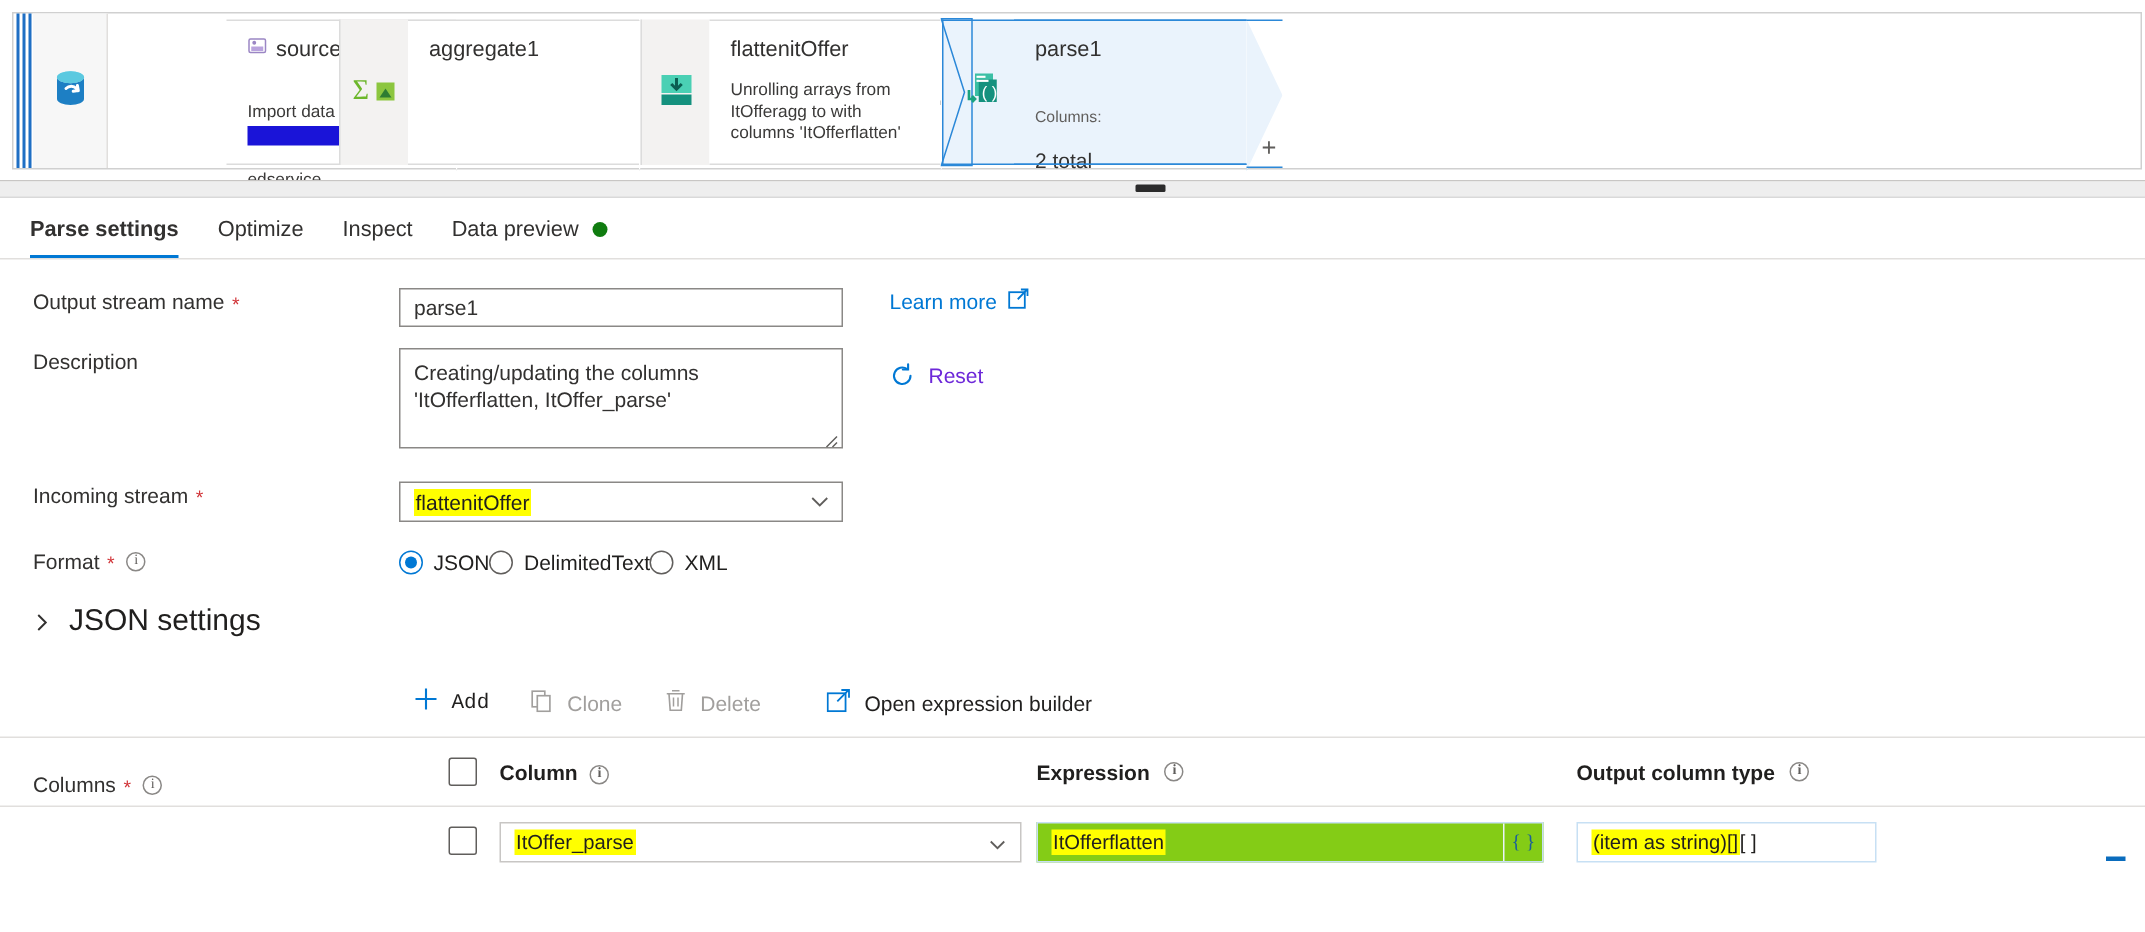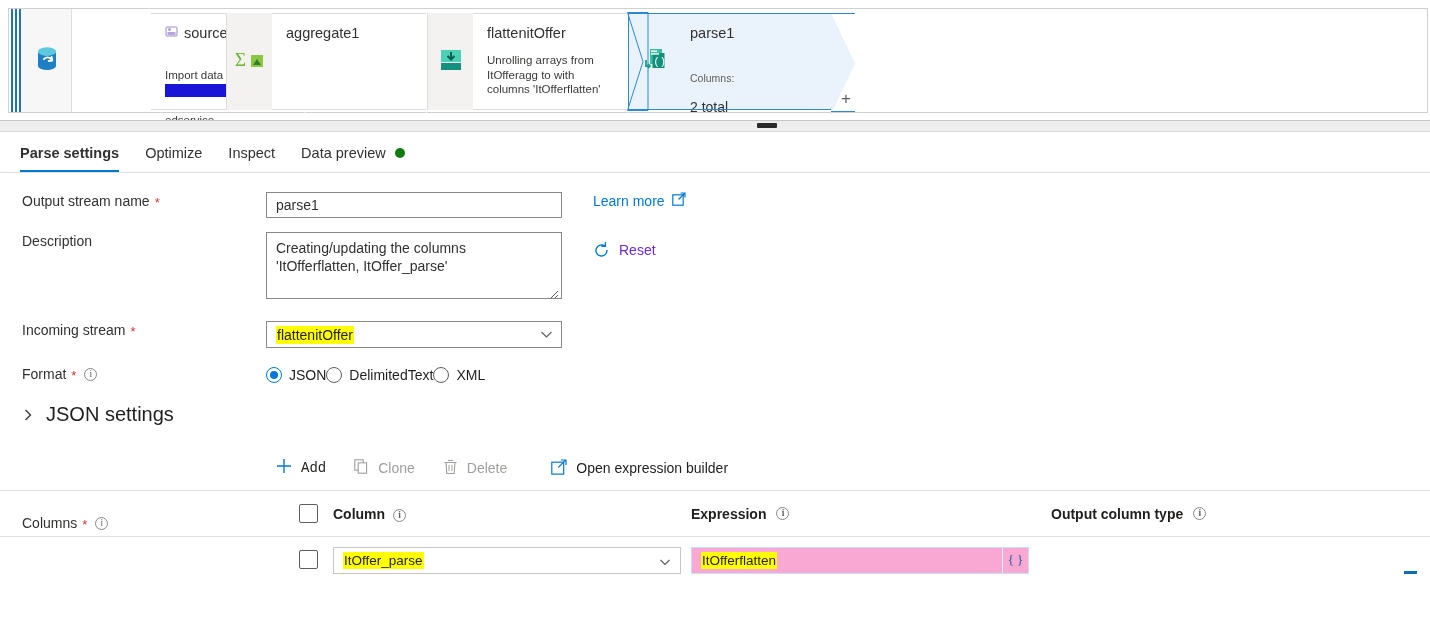--- a/index.html
+++ b/index.html
@@ -249,21 +249,21 @@
   .col-type   { width: 260px; display:flex; align-items:center; gap:7px;}
 
   .cell-select {
     position: relative; width: 348px; height: 27px;
     border: 1px solid #c8c6c4; background: #fff;
     display: flex; align-items: center; padding: 0 9px; font-size: 13.5px;
     cursor: pointer;
   }
   .expr-box {
     position: relative; width: 338px; height: 27px;
-    border: 1px solid #c7e0f4; background: #f9a8d4;
+    border: 1px solid #c7e0f4; background: #84cc16;
     display: flex; align-items: center; padding: 0 9px; font-size: 13.5px;
   }
   .expr-box .brace {
     position: absolute; right: 0; top: 0; height: 100%;
     width: 26px; display:flex; align-items:center; justify-content:center;
     color: #1a5e9a; font-size: 13px;
     font-family: "Liberation Serif", serif;
     border-left: 1px solid #eaf3fb;
     cursor: pointer;
   }
@@ -578,19 +578,25 @@
           </div>
         </div>
 
         <div class="col-expr">
           <div class="expr-box">
             <span class="hl">ItOfferflatten</span>
             <span class="brace">{ }</span>
           </div>
         </div>
 
+        <div class="col-type">
+          <div class="type-box">
+            <span class="hl">(item as string)[]</span>
+            <span class="brace">[ ]</span>
+          </div>
+        </div>
       </div>
     </div>
 
   </div>
 </div>
 
 <div class="dash-right"></div>
 
 </body></html>

